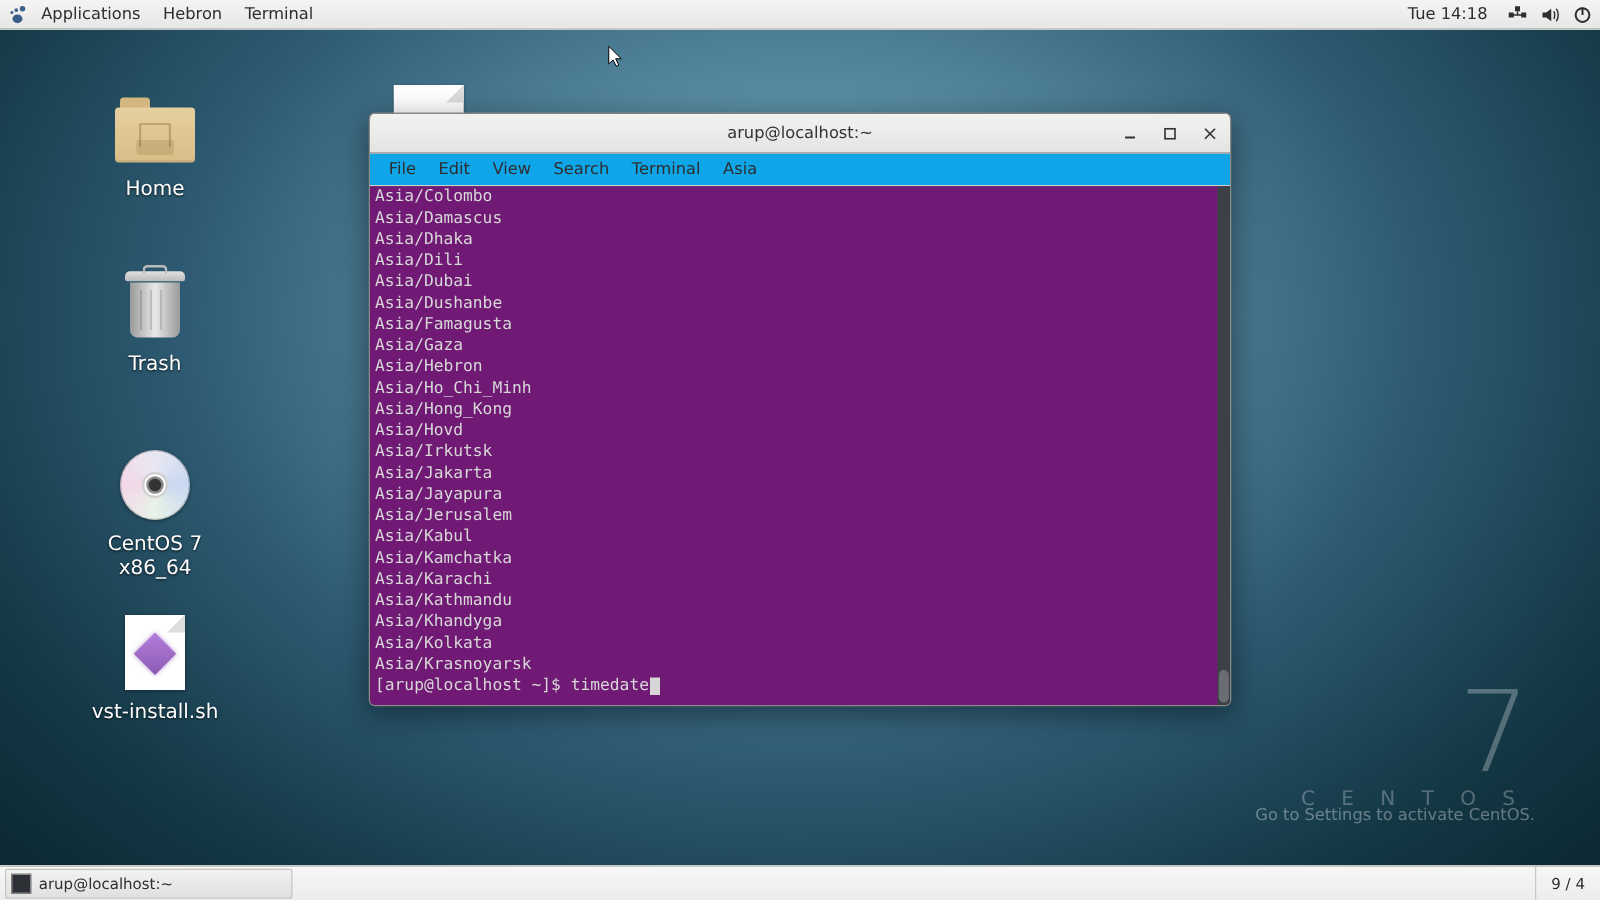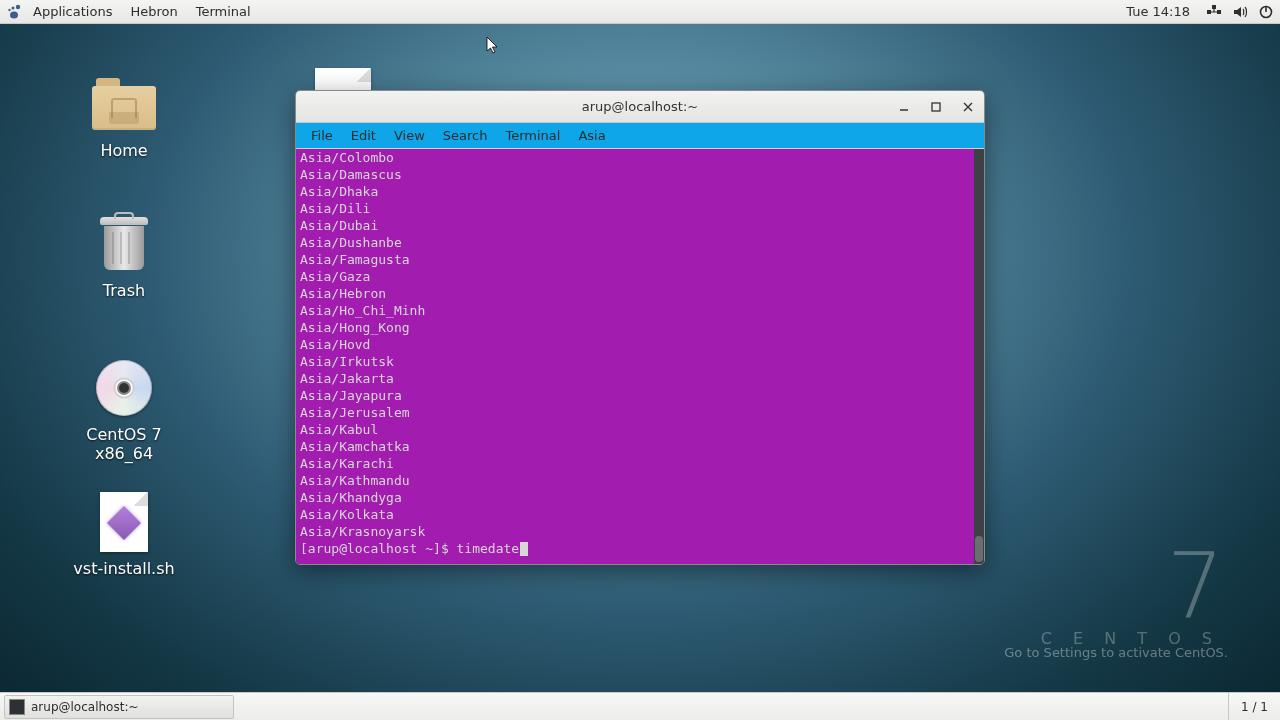--- a/index.html
+++ b/index.html
@@ -70,21 +70,21 @@
   .titlebar .title { position:absolute; left:50%; transform:translateX(-50%); font-weight:500;}
   .win-btns { margin-left:auto; display:flex; gap:0;}
   .win-btn { width:32px; height:32px; display:flex; align-items:center; justify-content:center; font-size:13px; color:#333;}
   .win-btn svg { width:10px; height:10px; }
   .menubar {
     height: 26px; background: #0ea5e9; border-bottom: 1px solid #d0d0ce;
     display:flex; align-items:center; font-size:13px; color:#2e2e2e; padding: 0 6px;
   }
   .menubar .menu-item { padding: 0 9px; height:100%; display:flex; align-items:center;}
   .term-body {
-    flex:1; background:#a21caf; color:#d7d7d7;
+    flex:1; background:#701a75; color:#d7d7d7;
     font-family: "DejaVu Sans Mono","Liberation Mono",monospace; font-size:13px;
     line-height: 17px; padding: 0 4px; overflow:hidden; position:relative;
     white-space: pre;
   }
   .term-scroll { position:absolute; right:0; top:0; bottom:0; width:10px; background:#3d4146;}
   .term-scroll .thumb { position:absolute; left:1px; right:1px; bottom:2px; height:26px; background:#6a6e73; border-radius:4px;}
   .prompt-user { color:#d7d7d7; }
   .cursor { display:inline-block; width:8px; height:14px; background:#d7d7d7; vertical-align:text-bottom; margin-left:1px;}
 
   
@@ -253,14 +253,14 @@
 </div>
 <div class="win-wm">
   <div>Go to Settings to activate CentOS.</div>
 </div>
 
 <div class="bottom-bar">
   <div class="task-btn">
     <span class="ico"></span>
     <span>arup@localhost:~</span>
   </div>
-  <div class="ws-ind">1 / 1</div>
+  <div class="ws-ind">9 / 4</div>
 </div>
 
 </body></html>

